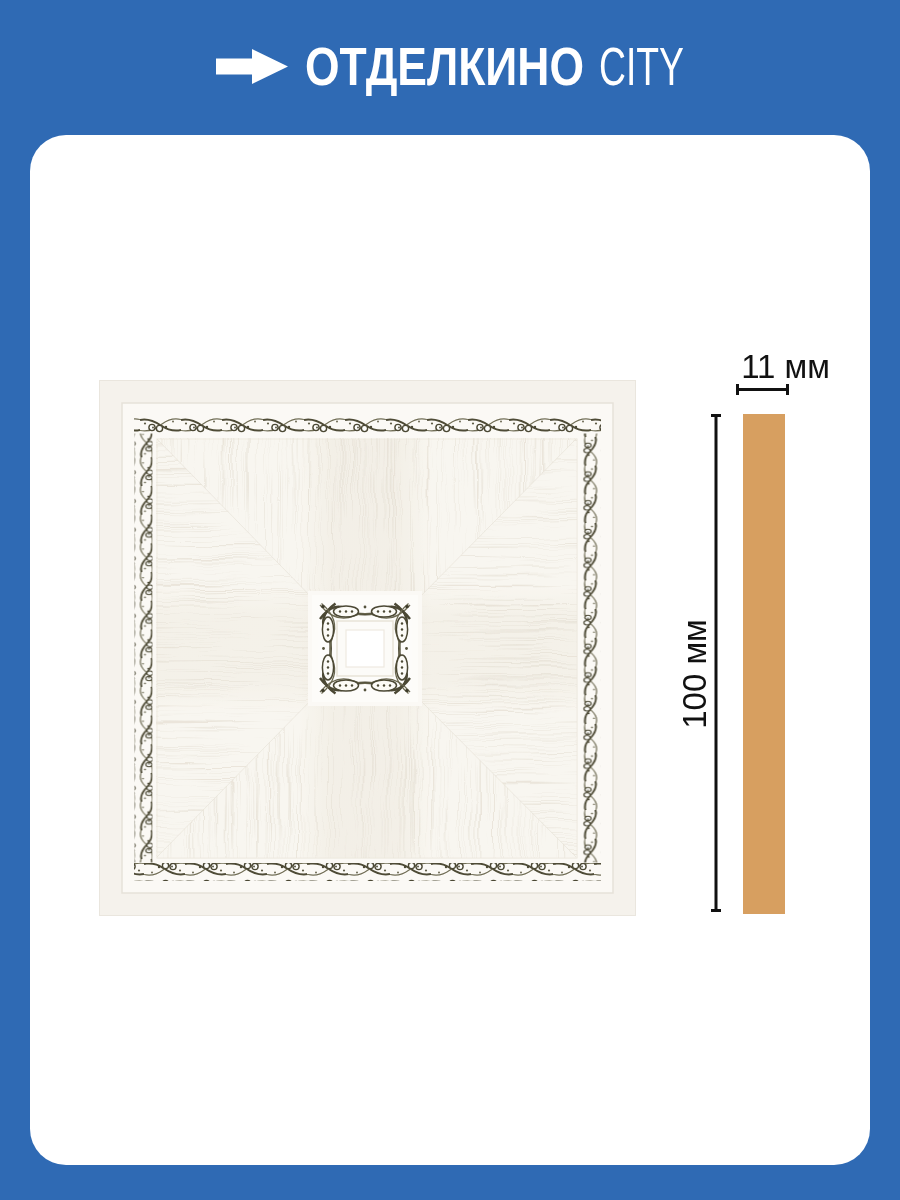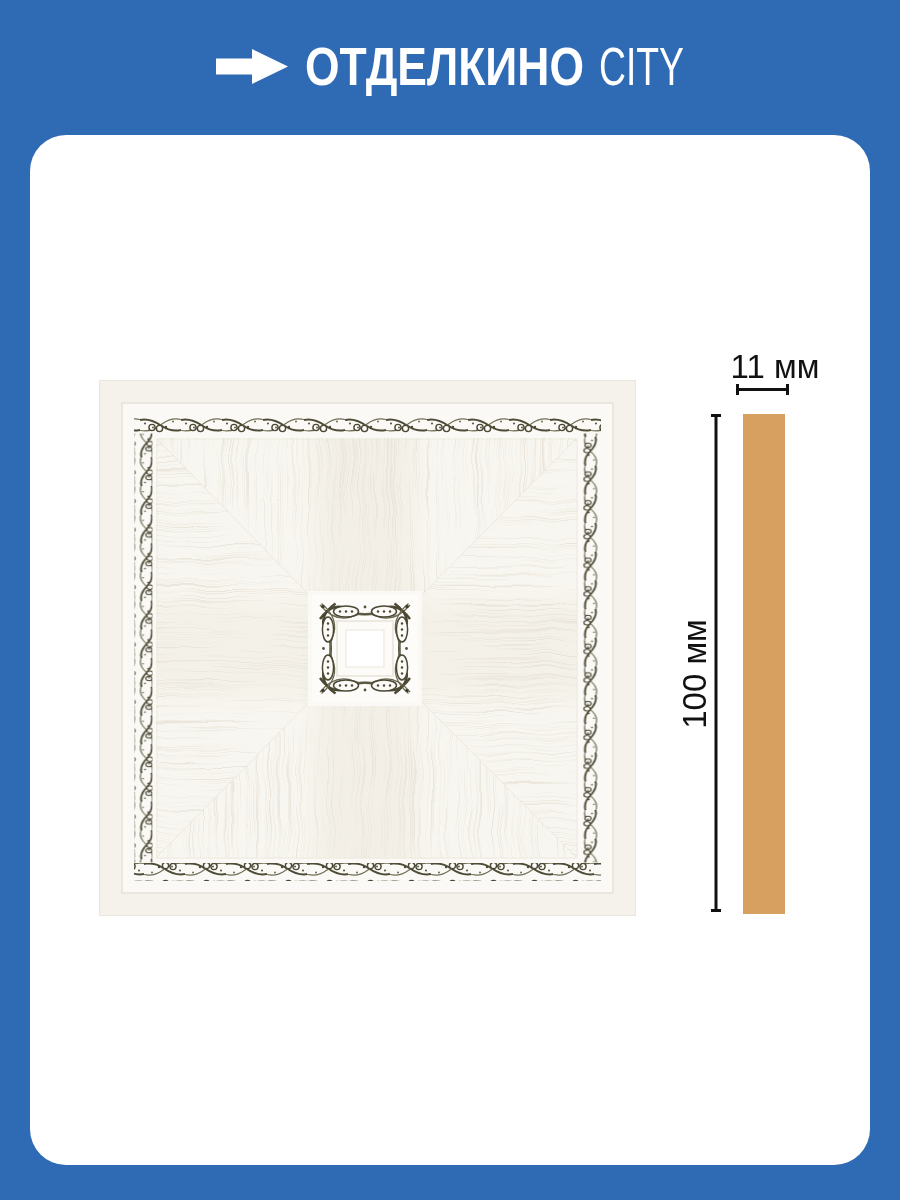--- a/index.html
+++ b/index.html
@@ -167,21 +167,21 @@
     </g>
     <use href="#ringside" transform="rotate(90 266 268.5)"></use>
     <use href="#ringside" transform="rotate(180 266 268.5)"></use>
     <use href="#ringside" transform="rotate(270 266 268.5)"></use>
   </g>
 
   <rect x="238" y="241" width="56" height="55" fill="#fcfbf8" stroke="#e8e3d8" stroke-width="1.5"></rect>
   <rect x="247" y="250" width="38" height="37" fill="#ffffff" stroke="#eeeae1" stroke-width="1.2"></rect>
 </svg>
 
-<div class="abs" style="left:720px;top:348px;width:110px;text-align:center;font-size:33px;color:#111;">11 мм</div>
+<div class="abs" style="left:720px;top:348px;width:110px;text-align:right;font-size:33px;color:#111;">11 мм</div>
 
 <svg class="abs" style="left:660px;top:330px;" width="240" height="620" viewBox="0 0 240 620">
 
   <g stroke="#111" stroke-width="3" fill="none">
     <line x1="76" y1="59.5" x2="129" y2="59.5"></line>
     <line x1="77.5" y1="54" x2="77.5" y2="65"></line>
     <line x1="127.5" y1="54" x2="127.5" y2="65"></line>
   </g>
 
   <rect x="83" y="84" width="42" height="500" fill="#d79f60"></rect>

